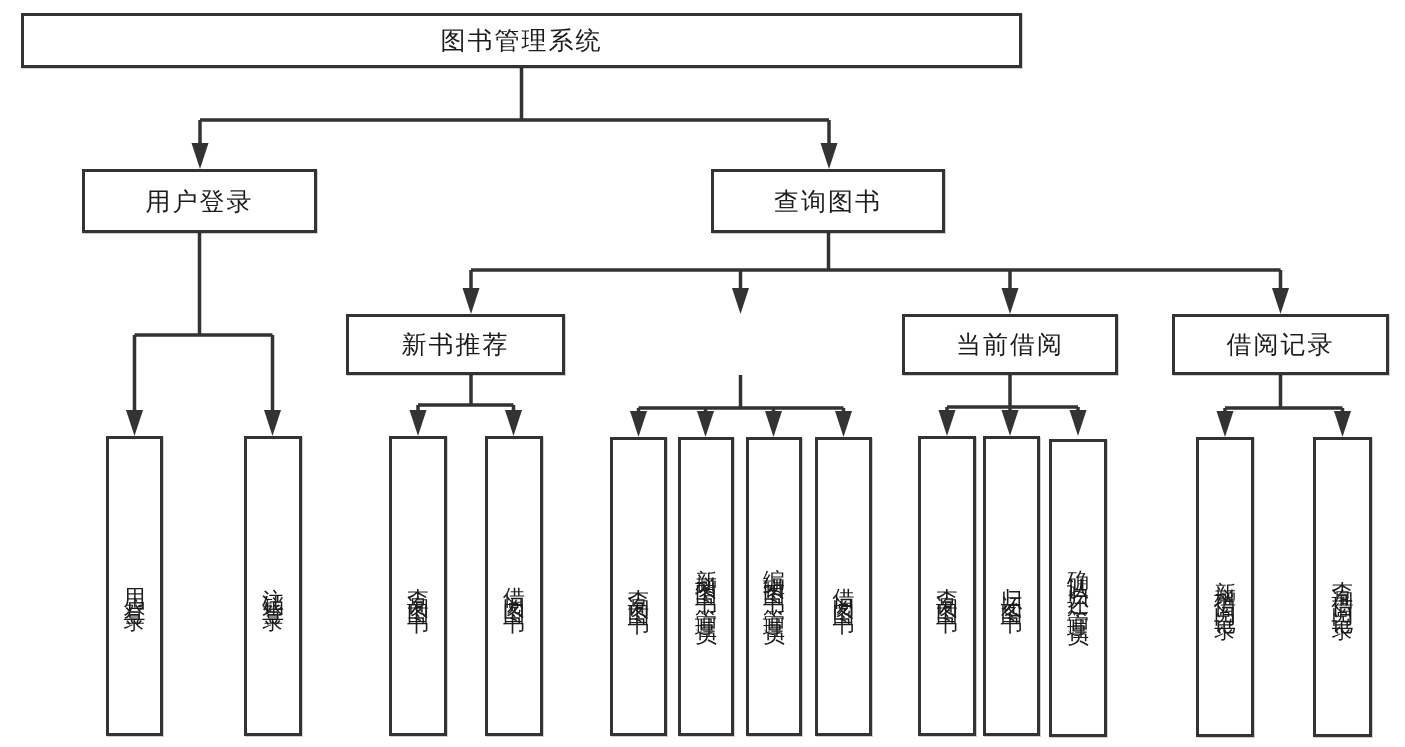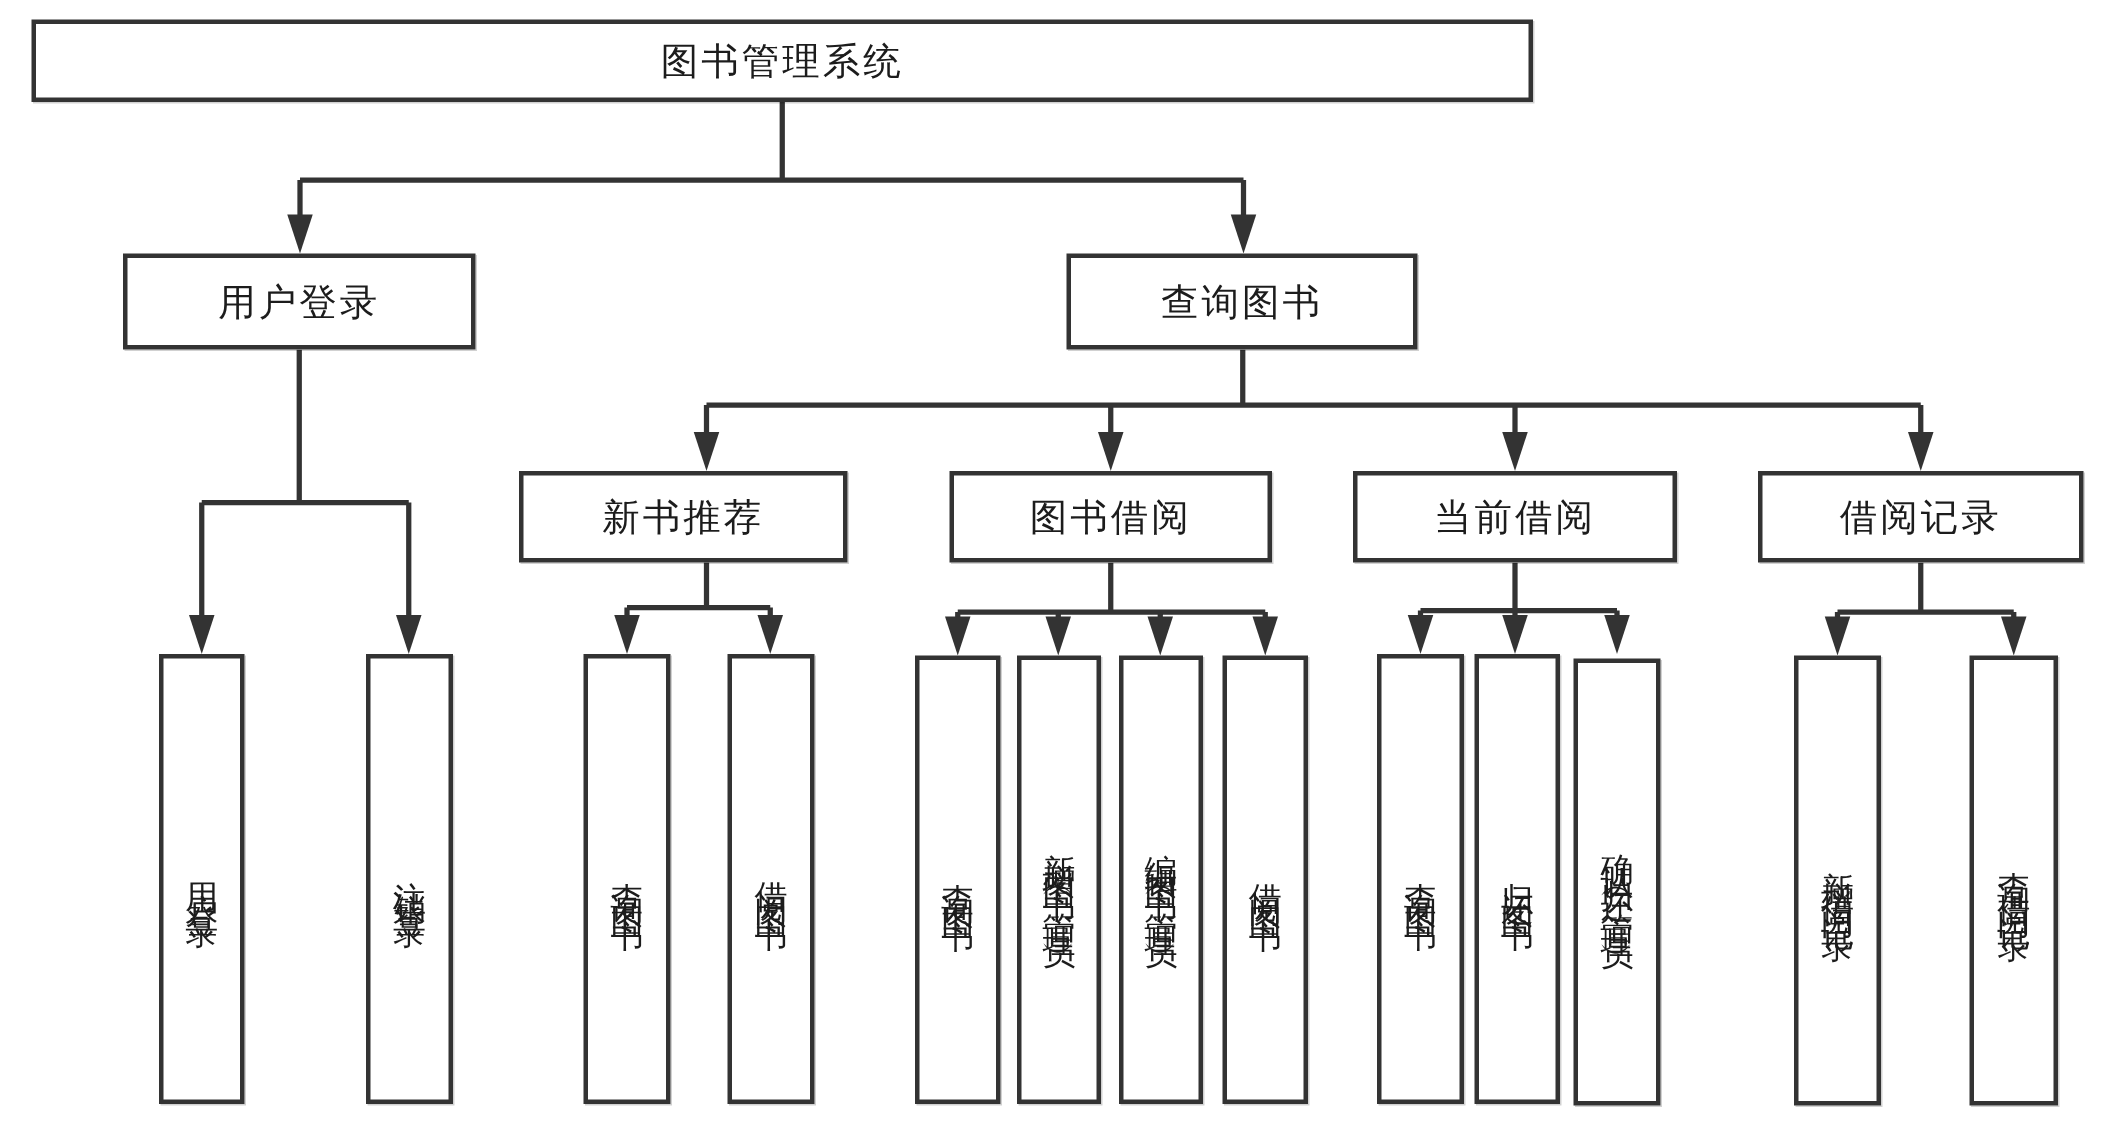--- a/index.html
+++ b/index.html
@@ -124,23 +124,20 @@
   <div class="node h" id="n-user-login">
     <span class="label">用户登录</span>
   </div>
   <div class="node h" id="n-book-mgmt">
     <span class="label">查询图书</span>
   </div>
 
   <div class="node h" id="n-new-book">
     <span class="label">新书推荐</span>
   </div>
-  <div class="node h" id="n-book-borrow">
-    <span class="label">图书借阅</span>
-  </div>
   <div class="node h" id="n-cur-borrow">
     <span class="label">当前借阅</span>
   </div>
   <div class="node h" id="n-borrow-rec">
     <span class="label">借阅记录</span>
   </div>
 
   <div class="node v" id="n-leaf-login">
     <span class="label">用户登录</span>
   </div>

